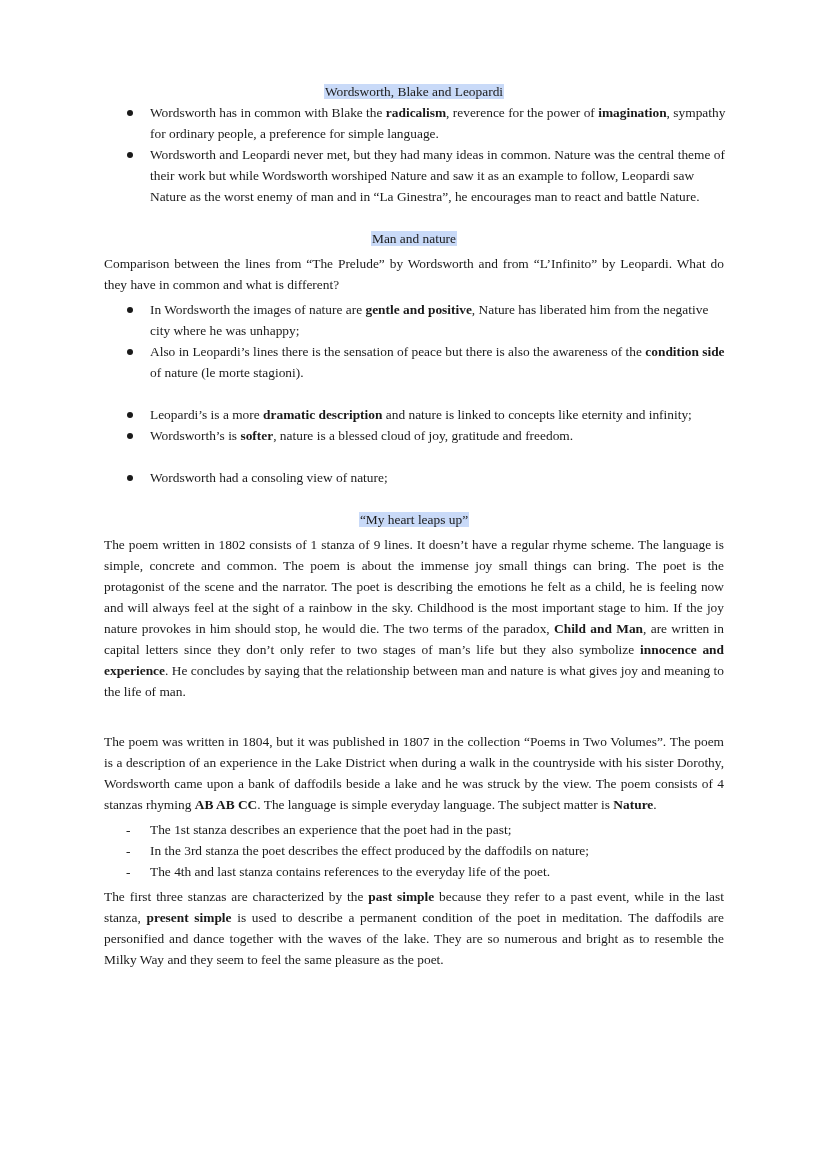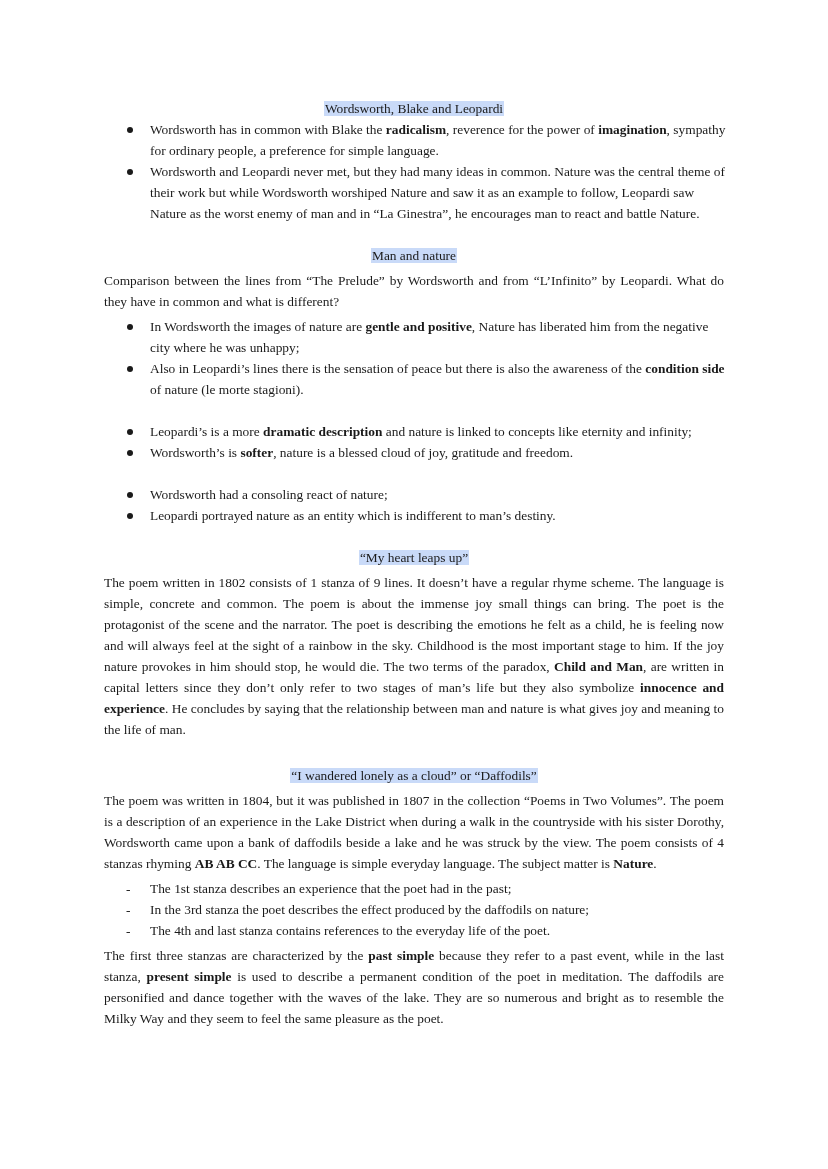--- a/index.html
+++ b/index.html
@@ -1,21 +1,21 @@
 <!DOCTYPE html>
 <html><head>
   <meta charset="utf-8">
   <style>
     html, body { margin: 0; padding: 0; background: #ffffff; }
     body {
       width: 828px; height: 1169px; position: relative; overflow: hidden;
       font-family: "Liberation Serif", "DejaVu Serif", serif;
       color: #1a1a1a; font-size: 13.4px; line-height: 21px;
     }
-    .page { position: absolute; left: 100px; top: 98px; width: 628px; }
+    .page { position: absolute; left: 100px; top: 81px; width: 628px; }
     .heading { text-align: center; margin: 0; line-height: 21px; }
     .heading span { background: #c9daf8; padding: 0 1px; }
     .para { margin: 4px; text-align: justify; }
     ul { margin: 0; padding: 0; list-style: none; }
     ul.bullets li { position: relative; padding-left: 50px; text-align: left; }
     ul.bullets li::before {
       content: ""; position: absolute; left: 27px; top: 8px;
       width: 6px; height: 6px; border-radius: 50%; background: #1a1a1a;
     }
     ul.dashes li { position: relative; padding-left: 50px; }
@@ -43,32 +43,30 @@
     <li><span>In Wordsworth the images of nature are </span><b>gentle and positive</b><span>, Nature has liberated him from the negative city where he was unhappy;</span></li>
     <li><span>Also in Leopardi’s lines there is the sensation of peace but there is also the awareness of the </span><b>condition side</b><span> of nature (le morte stagioni).</span></li>
   </ul>
   <div class="gap-s"></div>
   <ul class="bullets">
     <li><span>Leopardi’s is a more </span><b>dramatic description</b><span> and nature is linked to concepts like eternity and infinity;</span></li>
     <li><span>Wordsworth’s is </span><b>softer</b><span>, nature is a blessed cloud of joy, gratitude and freedom.</span></li>
   </ul>
   <div class="gap-s"></div>
   <ul class="bullets">
-    <li><span>Wordsworth had a consoling react of nature;</span></li>
-    <li><span>Leopardi portrayed nature as an entity which is indifferent to man’s destiny.</span></li>
+    <li><span>Wordsworth had a consoling view of nature;</span></li>
   </ul>
 
   <div class="gap-h"></div>
 
   <p class="heading"><span>“My heart leaps up”</span></p>
   <p class="para"><span>The poem written in 1802 consists of 1 stanza of 9 lines. It doesn’t have a regular rhyme scheme. The language is simple, concrete and common. The poem is about the immense joy small things can bring. The poet is the protagonist of the scene and the narrator. The poet is describing the emotions he felt as a child, he is feeling now and will always feel at the sight of a rainbow in the sky. Childhood is the most important stage to him. If the joy nature provokes in him should stop, he would die. The two terms of the paradox, </span><b>Child and Man</b><span>, are written in capital letters since they don’t only refer to two stages of man’s life but they also symbolize </span><b>innocence and experience</b><span>. He concludes by saying that the relationship between man and nature is what gives joy and meaning to the life of man.</span></p>
 
   <div class="gap-h"></div>
 
-  <p class="heading"><span>“I wandered lonely as a cloud” or “Daffodils”</span></p>
   <p class="para"><span>The poem was written in 1804, but it was published in 1807 in the collection “Poems in Two Volumes”. The poem is a description of an experience in the Lake District when during a walk in the countryside with his sister Dorothy, Wordsworth came upon a bank of daffodils beside a lake and he was struck by the view. The poem consists of 4 stanzas rhyming </span><b>AB AB CC</b><span>. The language is simple everyday language. The subject matter is </span><b>Nature</b><span>.</span></p>
   <ul class="dashes">
     <li>The 1st stanza describes an experience that the poet had in the past;</li>
     <li>In the 3rd stanza the poet describes the effect produced by the daffodils on nature;</li>
     <li>The 4th and last stanza contains references to the everyday life of the poet.</li>
   </ul>
   <p class="para"><span>The first three stanzas are characterized by the </span><b>past simple</b><span> because they refer to a past event, while in the last stanza, </span><b>present simple</b><span> is used to describe a permanent condition of the poet in meditation. The daffodils are personified and dance together with the waves of the lake. They are so numerous and bright as to resemble the Milky Way and they seem to feel the same pleasure as the poet.</span></p>
 </div>
 
 </body></html>

